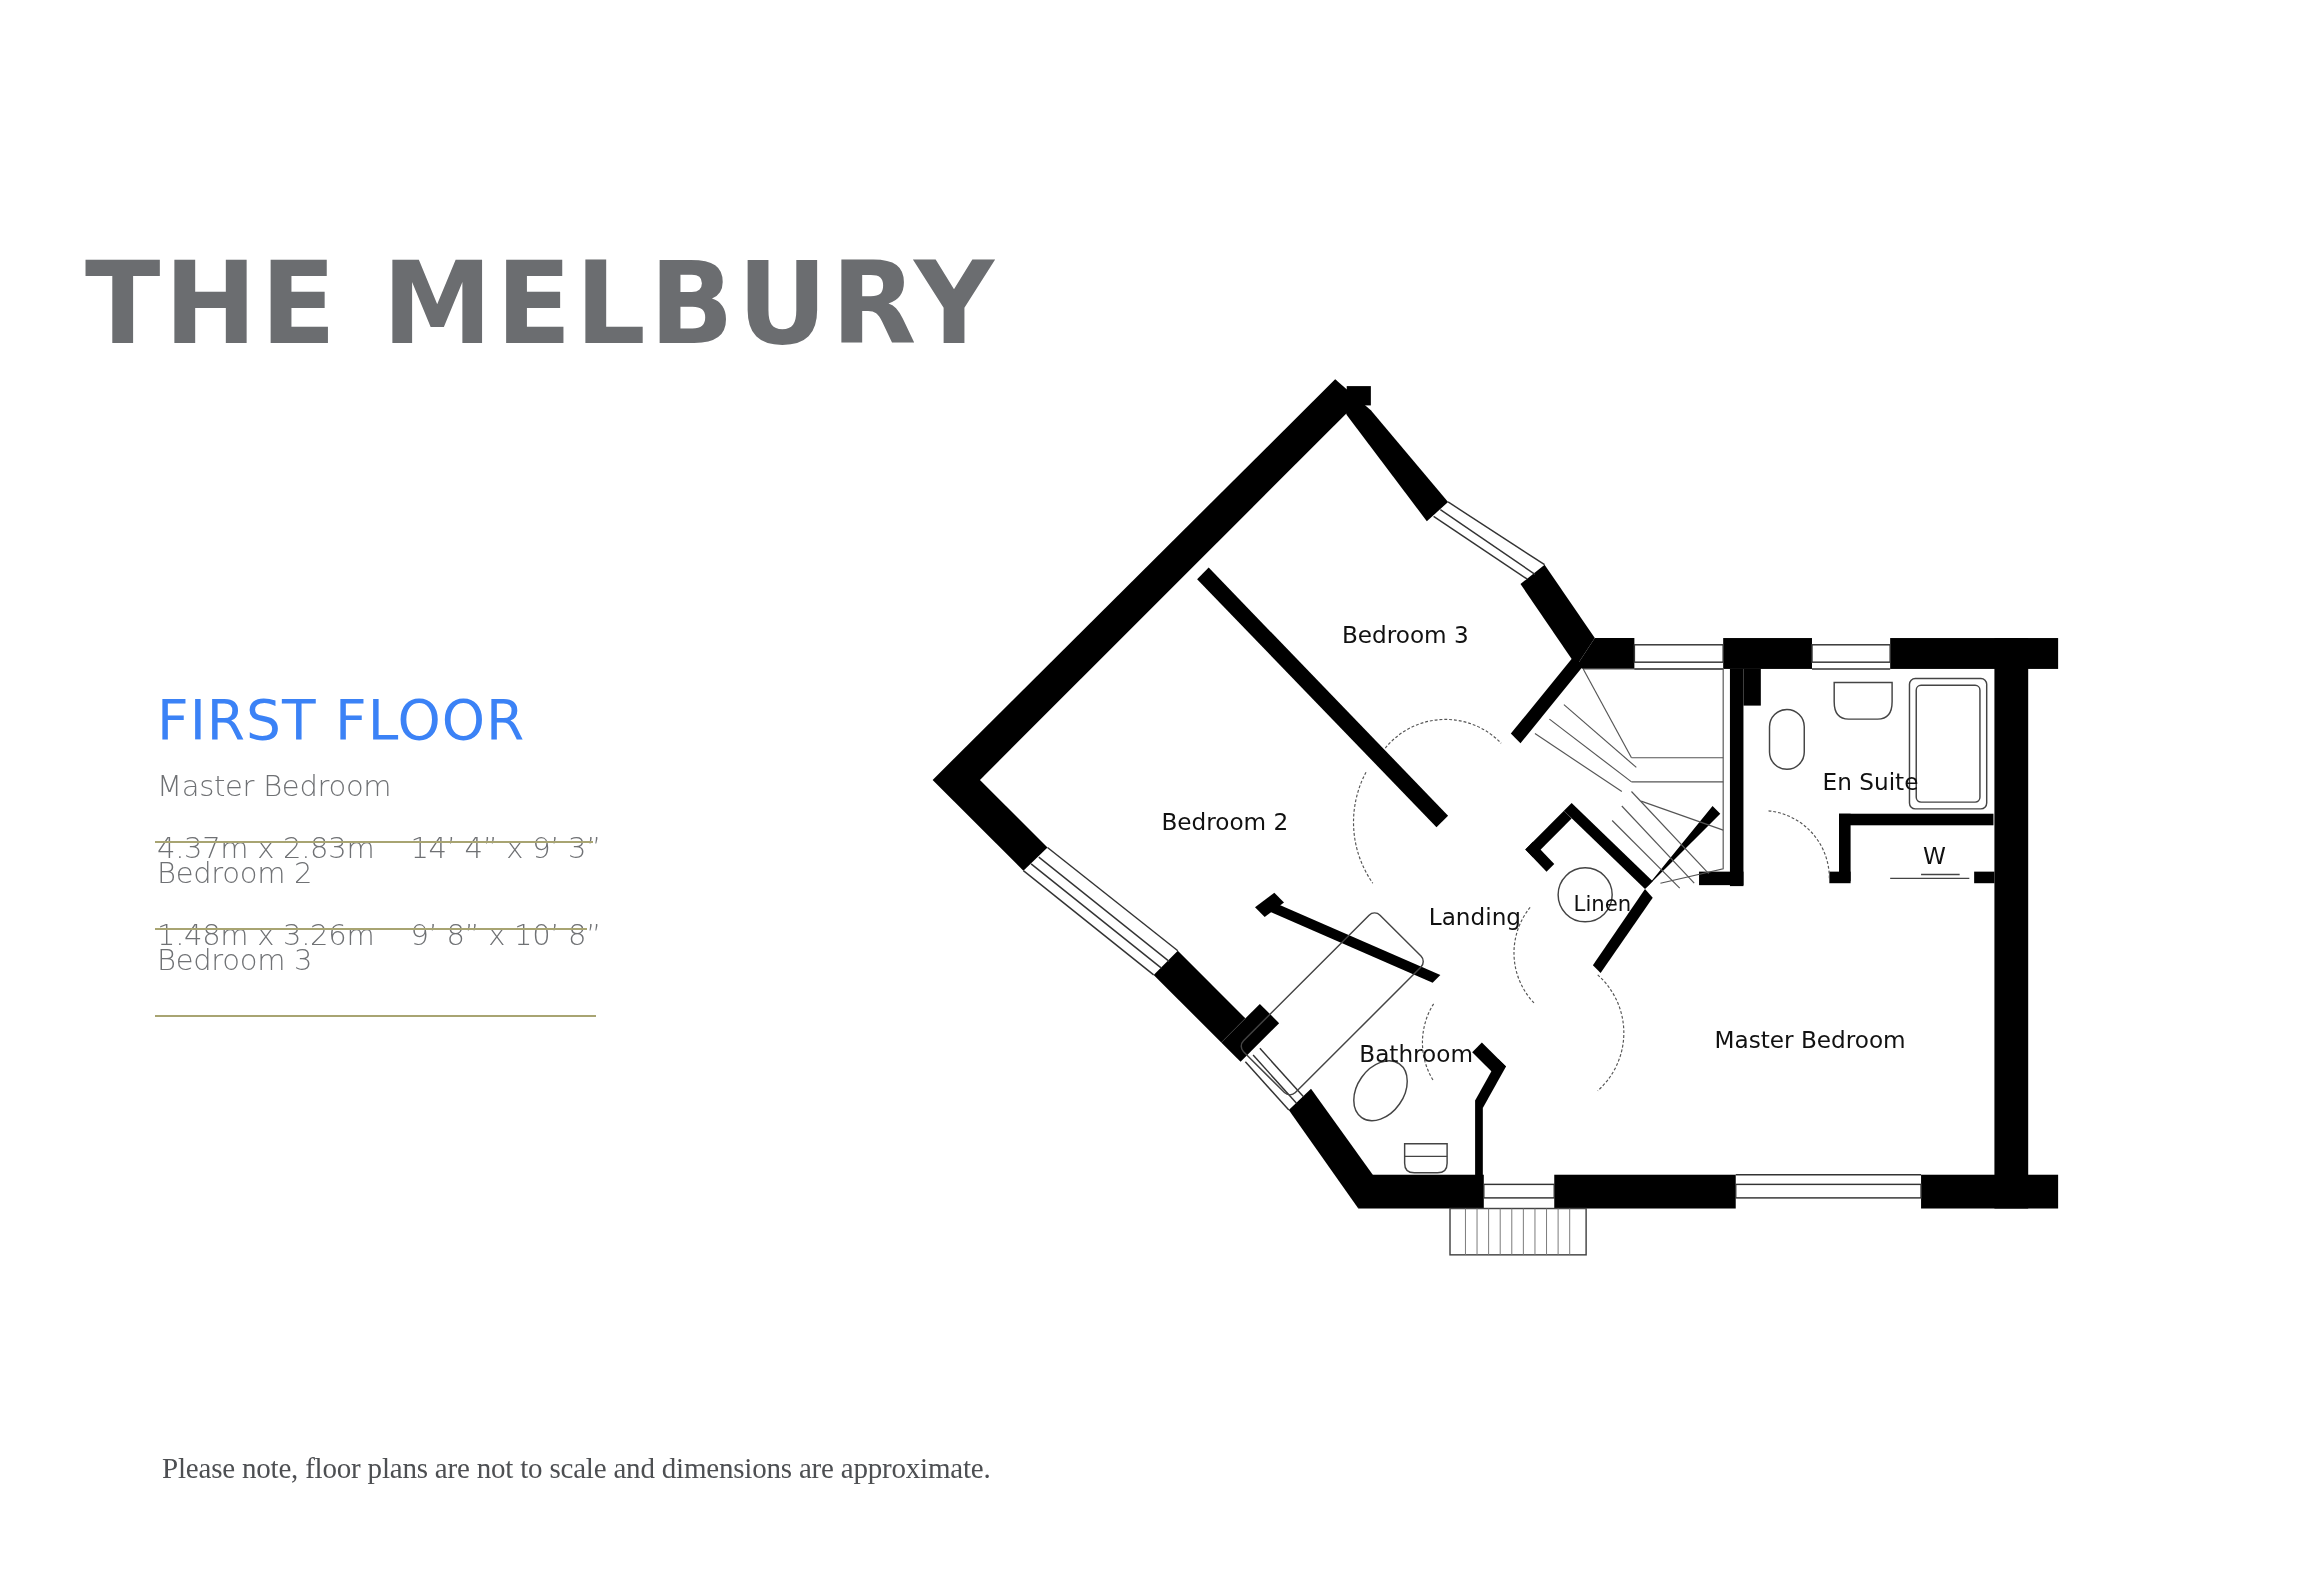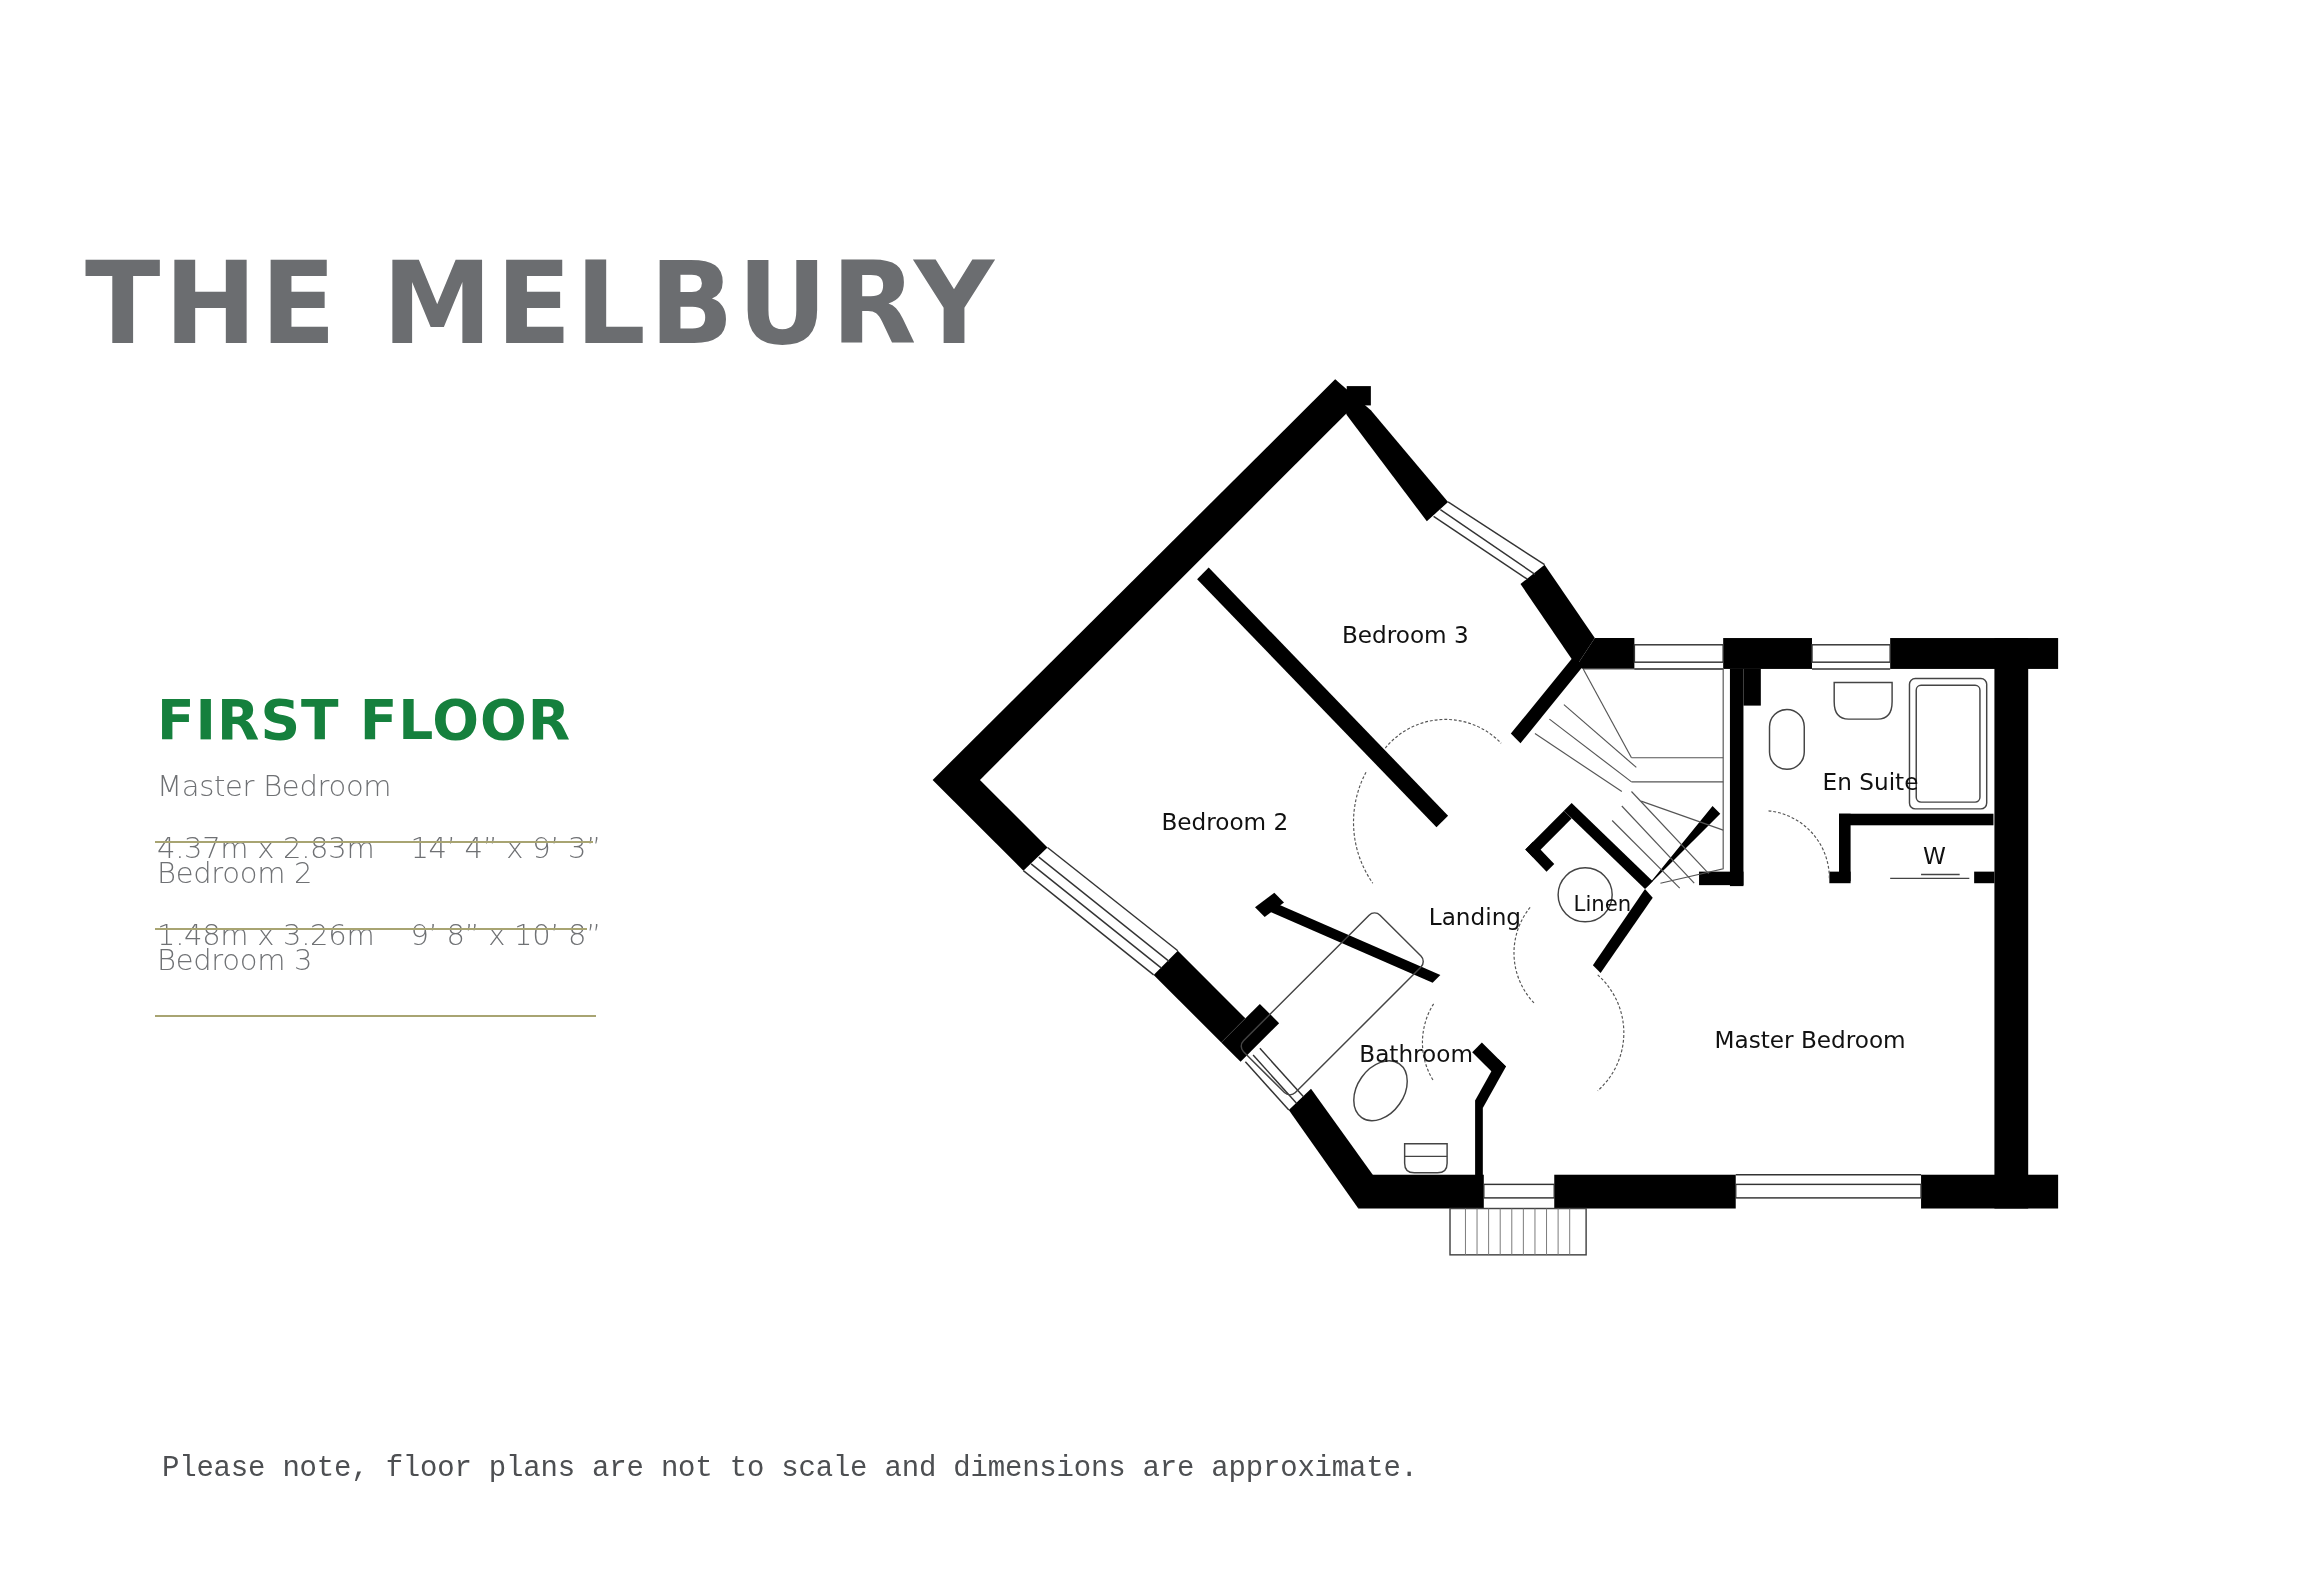--- a/index.html
+++ b/index.html
@@ -5,35 +5,35 @@
   html, body { margin: 0; padding: 0; background: #ffffff; }
   body { width: 2317px; height: 1584px; position: relative; overflow: hidden; font-family: "Liberation Sans", sans-serif; }
   .title {
     position: absolute; left: 85px; top: 247px;
     font-family: "DejaVu Sans", sans-serif; font-weight: bold;
     font-size: 114px; letter-spacing: 3.9px; color: #6b6d70; line-height: 1;
     transform: scaleX(0.97); transform-origin: left top; white-space: nowrap;
   }
   .floor-heading {
     position: absolute; left: 157px; top: 693px;
-    font-family: "DejaVu Sans", sans-serif; font-weight: bold;
-    font-size: 55px; color: #15803d; line-height: 1; letter-spacing: 1px; white-space: nowrap;
+    font-family: "DejaVu Sans", sans-serif; font-weight: normal;
+    font-size: 55px; color: #3b82f6; line-height: 1; letter-spacing: 1px; white-space: nowrap;
   }
   .rooms { position: absolute; left: 157px; top: 769px; width: 444px; }
   .room { position: relative; height: 87px; }
   .room-name, .room-dims {
     font-family: "DejaVu Sans", sans-serif; font-size: 29px; color: #6f7174;
     line-height: 35px; white-space: nowrap; font-weight: 300; letter-spacing: -0.3px;
   }
   .room-dims { display: flex; margin-top: 27px; }
   .room-dims .metric { width: 263px; }
   .room-rule { position: absolute; left: -1.9px; top: 72px; height: 1.9px; background: #a8a472; }
   .note {
     position: absolute; left: 162px; top: 1452px;
-    font-family: Liberation Mono, monospace; font-size: 29px; color: #4d4f52;
+    font-family: Liberation Serif, serif; font-size: 29px; color: #4d4f52;
     white-space: nowrap; letter-spacing: -0.2px;
   }
   .plan { position: absolute; left: 0; top: 0; width: 2317px; height: 1584px; }
   .plan text { font-family: "DejaVu Sans", sans-serif; font-size: 24px; fill: #111; }
 </style>
 </head>
 <body>
 
 <div class="title">THE MELBURY</div>
 

